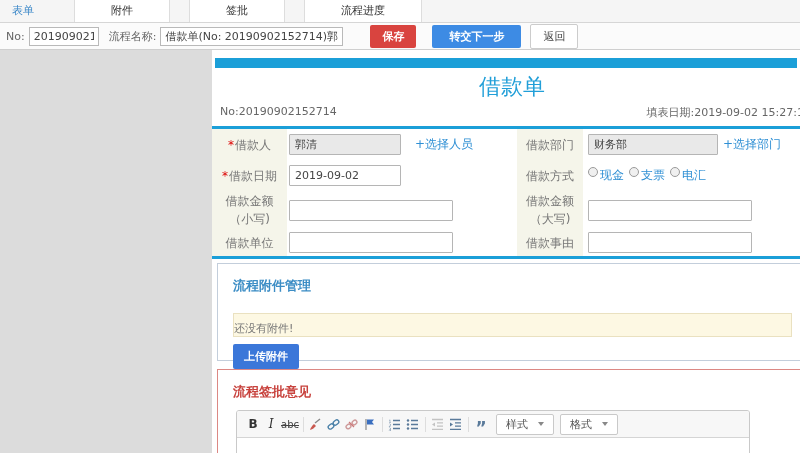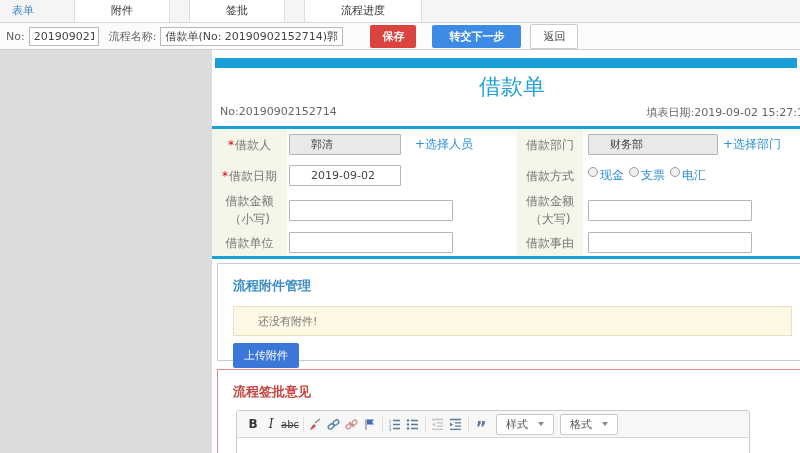--- a/index.html
+++ b/index.html
@@ -38,37 +38,37 @@
   .hline { height:3px; background:#1b9fd8; }
   
   .form-grid { display:grid; grid-template-columns:75px 230px 66px 229px;
     grid-template-rows:31px 31px 38px 27px; }
   .lcell { background:#f5f5ea; color:#777; display:flex; align-items:center;
     justify-content:center; text-align:center; font-size:12px; padding:0 6px; line-height:1.5; }
   .fcell { display:flex; align-items:center; padding-left:2px; }
   .fcell.r { padding-left:5px; }
   .req { color:#d00; margin-right:1px; }
   .inp { height:21px; border:1px solid #b5b5b5; border-radius:1px; font-size:11px;
-    padding:0 21px; font-family:inherit; color:#444; background:#fff; }
+    padding:0 5px; font-family:inherit; color:#444; background:#fff; }
   .inp.ro { background:#e9e9e9; }
   .w112 { width:112px; } .w130 { width:130px; } .w164 { width:164px; }
   .flink { color:#2e8fd4; font-size:12px; text-decoration:none; cursor:pointer; white-space:nowrap; }
   .flink.gap1 { margin-left:14px; } .flink.gap2 { margin-left:5px; }
   .radio-group { display:flex; align-items:center; }
   .radio-opt { display:flex; align-items:flex-start; margin-right:5px; cursor:pointer; }
   .radio-circle { width:10px; height:10px; border-radius:50%; border:1px solid #9a9a9a;
     background:#f0f0f0; margin-right:2px; flex:0 0 auto; }
   .radio-label { color:#2e8fd4; font-size:12px; }
   
   .attach-box { margin:4px 0 0 5px; width:598px; height:98px;
     border:1px solid #c3cedb; background:#fff; }
   .sec-title-blue { color:#3c8dc5; font-weight:bold; font-size:13px; padding:13px 0 0 15px; }
-  .alert { margin:11px 22px 0 15px; height:30px; line-height:30px; padding-left:24px;
+  .alert { margin:18px 22px 0 15px; height:24px; line-height:30px; 
     background:#fdf8e3; border:1px solid #eae1c0; color:#777; font-size:11px; }
-  .btn-upload { background:#3b77d9; color:#fff; font-size:11px; font-weight:normal;
+  .btn-upload { background:#3b77d9; color:#fff; font-size:11px; font-weight:bold;
     border:none; border-radius:2px; padding:5px 11px; margin:7px 0 0 15px; cursor:pointer; }
   
   .sign-box { margin:8px 0 0 5px; width:598px; height:130px;
     border:1px solid #dc8884; background:#fff; }
   .sec-title-red { color:#c8433e; font-weight:bold; font-size:13px; padding:13px 0 0 15px; }
   .editor { margin:9px 0 0 18px; width:514px; border:1px solid #c9c9c9; border-radius:3px; overflow:hidden; }
   .etoolbar { height:27px; background:#f7f7f7; border-bottom:1px solid #d5d5d5;
     display:flex; align-items:center; padding:0 7px; }
   .ebtn { min-width:16px; height:18px; display:flex; align-items:center; justify-content:center;
     font-size:11px; color:#333; cursor:pointer; margin:0 1px; }

